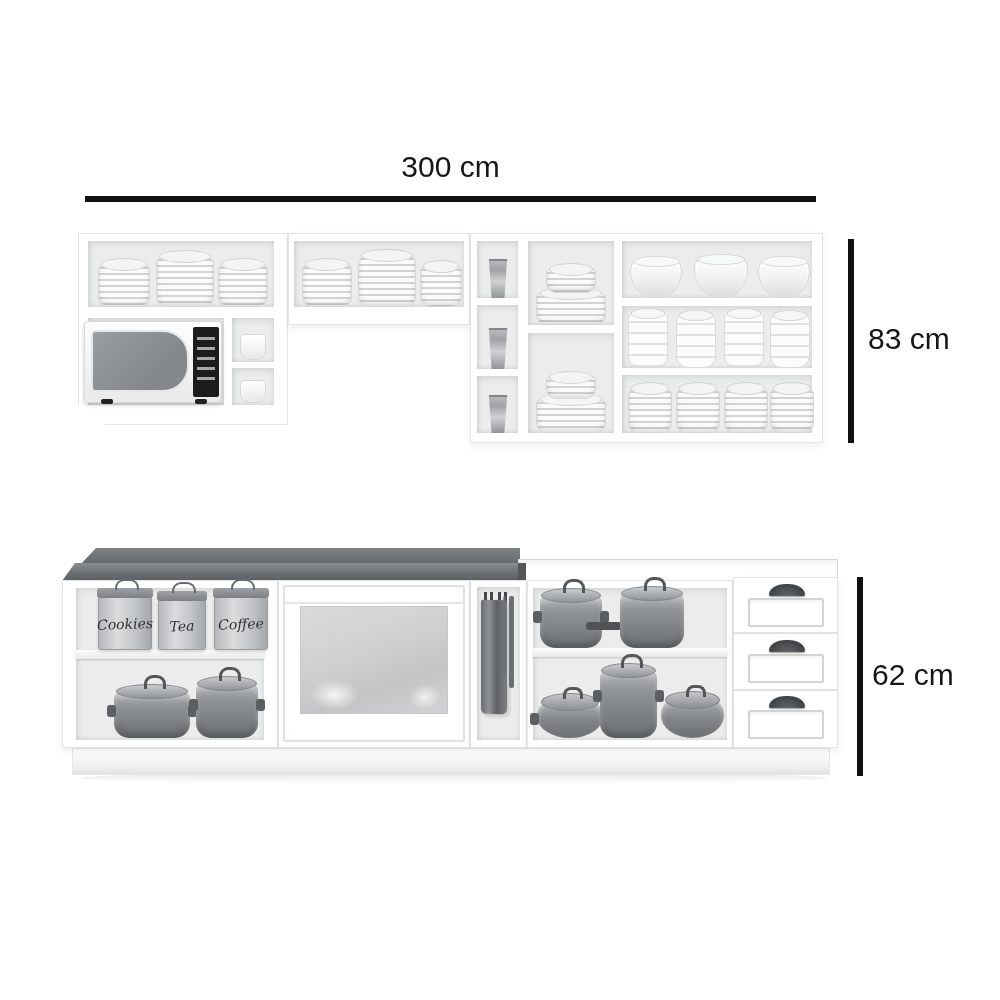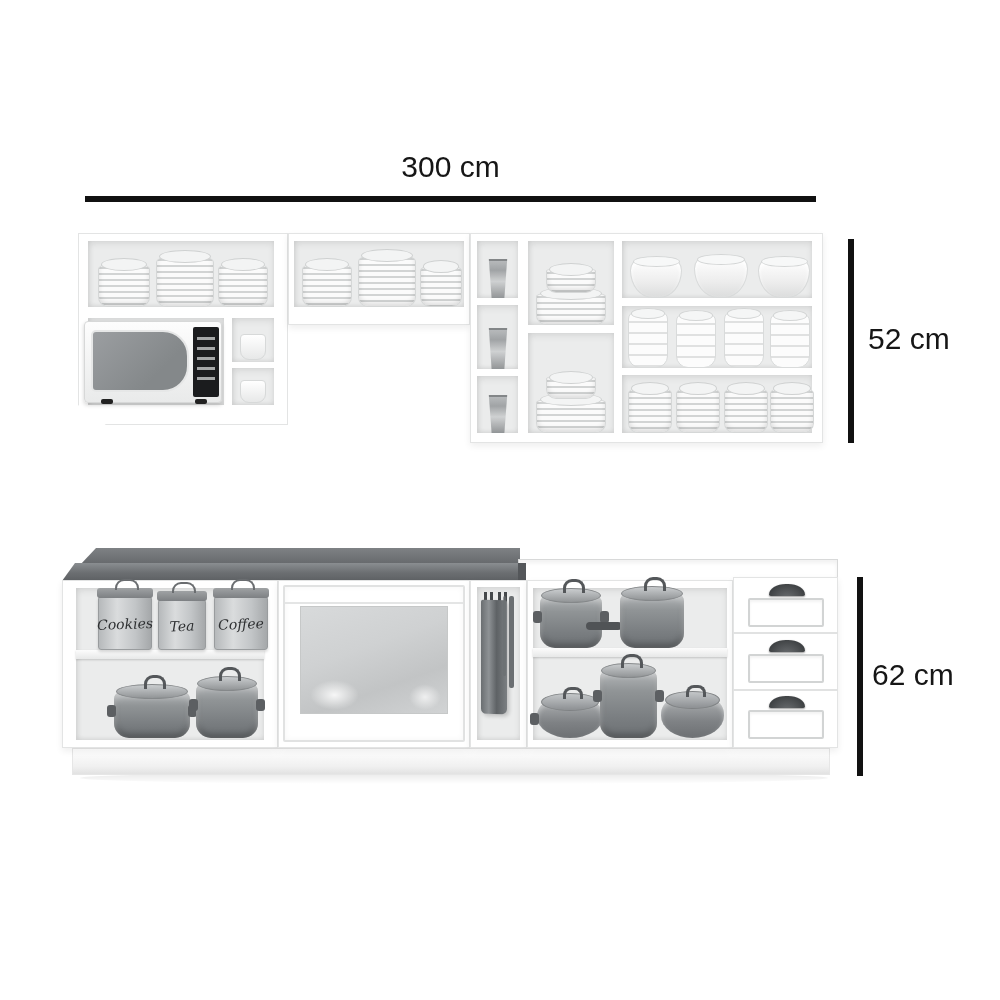--- a/index.html
+++ b/index.html
@@ -158,21 +158,21 @@
     <div class="abs cupstack" style="left:724px;top:311px;width:40px;height:57px;"></div>
     <div class="abs cupstack" style="left:770px;top:313px;width:40px;height:55px;"></div>
     <div class="abs interior" style="left:622px;top:375px;width:190px;height:58px;"></div>
     <div class="abs plates" style="left:628px;top:386px;width:44px;height:47px;"></div>
     <div class="abs plates" style="left:676px;top:386px;width:44px;height:47px;"></div>
     <div class="abs plates" style="left:724px;top:386px;width:44px;height:47px;"></div>
     <div class="abs plates" style="left:770px;top:386px;width:44px;height:47px;"></div>
   </div>
 
   <div class="abs dimline" style="left:848px;top:239px;width:6px;height:204px;"></div>
-  <div class="abs dimtext" style="left:868px;top:324px;">52 cm</div>
+  <div class="abs dimtext" style="left:868px;top:324px;">83 cm</div>
 
   <div>
 
     <div class="abs floorshadow" style="left:80px;top:772px;width:748px;height:12px;"></div>
     <div class="abs plinth" style="left:72px;top:748px;width:758px;height:27px;"></div>
 
     <div class="abs bsplash" style="left:80px;top:548px;width:440px;height:17px;
          clip-path:polygon(16px 0,100% 0,100% 100%,0 100%);"></div>
     <div class="abs slab" style="left:62px;top:563px;width:464px;height:18px;
          clip-path:polygon(13px 0,100% 0,100% 100%,0 100%);"></div>

